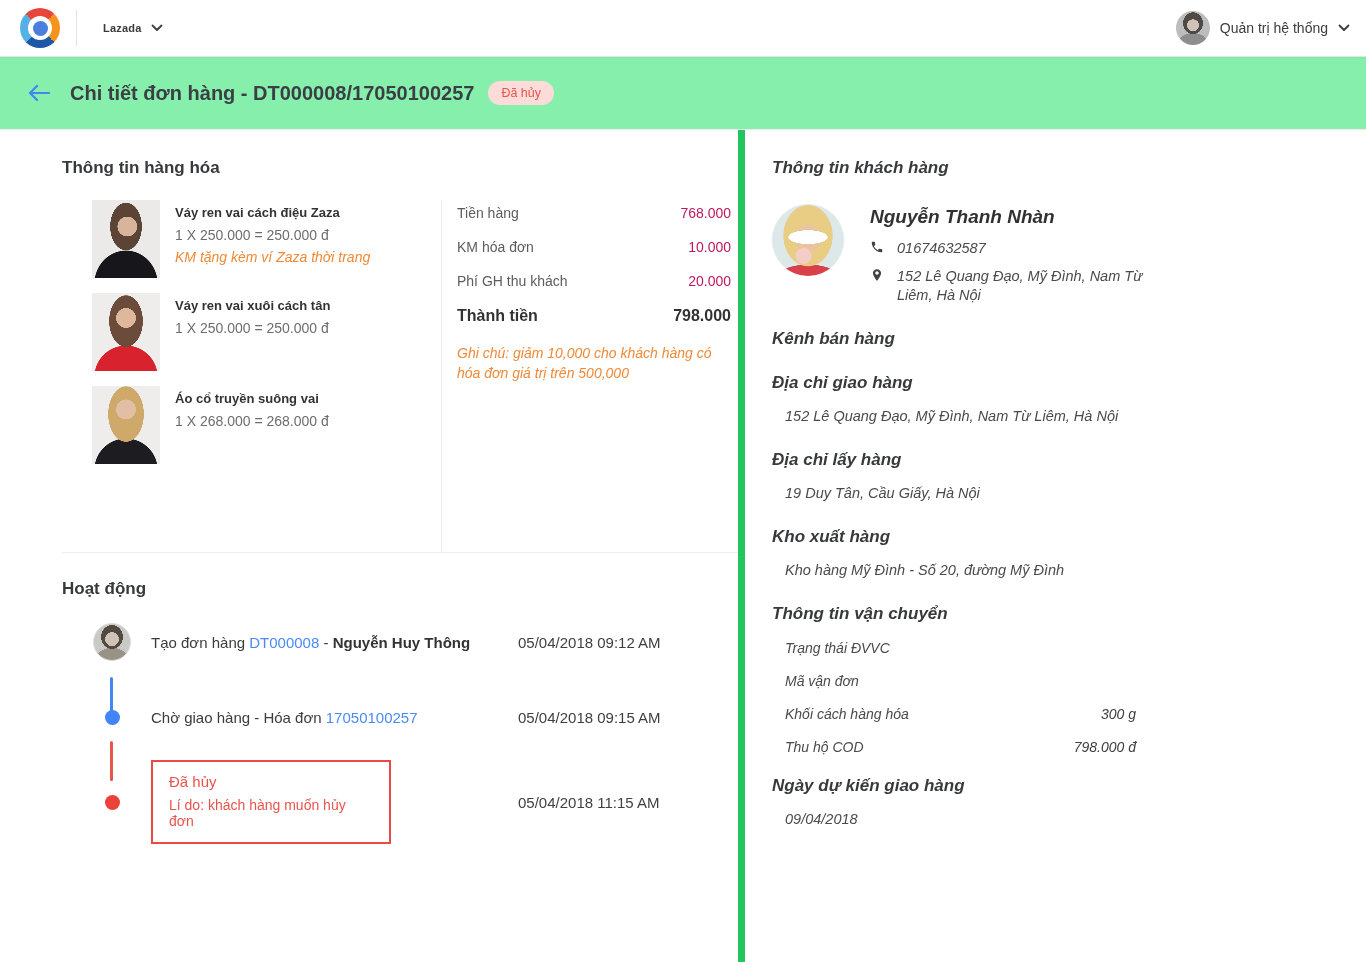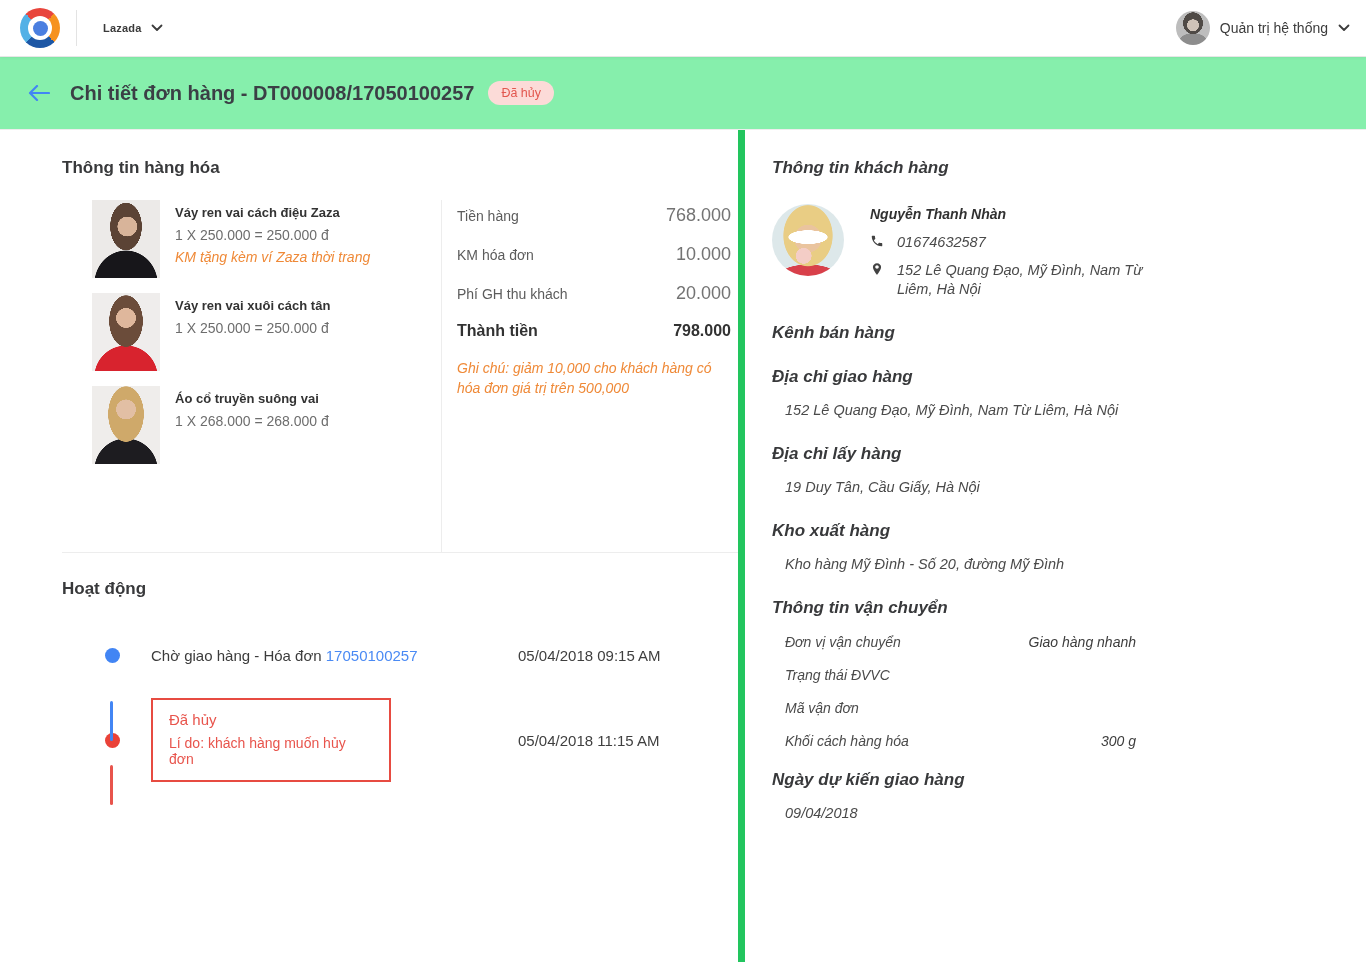--- a/index.html
+++ b/index.html
@@ -63,21 +63,21 @@
       radial-gradient(ellipse 32px 32px at 50% 108%, #1d1c20 98%, transparent 100%),
       #efedeb; }
   .product-name { font-size:13px; font-weight:700; color:#333; padding-top:5px; }
   .product-qty { font-size:14px; color:#6d6d6d; margin-top:7px; }
   .product-promo { font-size:14px; color:#ef8937; font-style:italic; margin-top:6px; }
   .product-promo:empty { display:none; }
 
   .totals { flex:1; border-left:1px solid #ededed; padding:5px 7px 0 15px; }
   .trow { display:flex; justify-content:space-between; align-items:baseline; margin-bottom:18px; }
   .trow .lbl { font-size:14px; color:#5c5c5c; }
-  .trow .val { font-size:18px; color:#737373; }
+  .trow .val { font-size:14px; color:#be185d; }
   .trow.total .lbl, .trow.total .val { font-size:16px; font-weight:700; color:#323232; }
   .totals-note { font-size:14px; color:#ef8937; font-style:italic; line-height:1.45; margin-top:12px; max-width:270px; }
 
   .divider-h { border:0; border-top:1px solid #ededed; margin:0 0 0 0; width:676px; }
 
   
   .timeline { position:relative; margin-top:24px; padding-left:31px; }
   .tl-row { display:flex; align-items:center; }
   .tl-marker { width:38px; flex:none; display:flex; justify-content:center; align-items:center; }
   .tl-avatar { width:38px; height:38px; border-radius:50%; border:1px solid #ddd;
@@ -108,21 +108,21 @@
   .customer-card { display:flex; margin-top:26px; }
   .avatar-lg { width:72px; height:72px; border-radius:50%; flex:none;
     background:
       radial-gradient(ellipse 20px 7px at 50% 46%, #ffffff 96%, transparent 100%),
       radial-gradient(circle 8px at 44% 72%, #f4cdc6 97%, transparent 100%),
       radial-gradient(circle 14px at 50% 48%, #eac49e 97%, transparent 100%),
       radial-gradient(ellipse 25px 31px at 50% 44%, #e9cd84 97%, transparent 100%),
       radial-gradient(ellipse 34px 16px at 50% 106%, #d8404a 97%, transparent 100%),
       #dde8ea; }
   .customer-details { margin-left:26px; padding-top:2px; }
-  .customer-name { font-size:14px; font-weight:700; color:#313131; }
+  .customer-name { font-size:19px; font-weight:700; color:#313131; }
   .contact-row { display:flex; margin-top:11px; font-size:14.5px; color:#4a4a4a; line-height:1.3; }
   .contact-icon { width:16px; flex:none; margin-right:11px; padding-top:1px; }
   .contact-text { max-width:252px; }
 
   .sub-section { margin-top:24px; }
   .sub-title { font-size:17px; font-weight:700; color:#38393b; }
   .sub-value { font-size:14.5px; color:#4a4a4a; margin-top:13px; padding-left:13px; max-width:380px; line-height:1.4; }
 
   .ship-rows { padding-left:13px; width:364px; margin-top:6px; }
   .ship-row { display:flex; justify-content:space-between; margin-top:16px; min-height:17px; }
@@ -228,20 +228,29 @@
     </div>
 
     <hr class="divider-h">
 
     <h2 class="section-title" style="margin-top:26px;">Hoạt động</h2>
 
     <div class="timeline">
       <div class="tl-connector blue"></div>
       <div class="tl-connector red"></div>
 
+      <div class="tl-row row-1">
+        <div class="tl-marker">
+          <div class="tl-avatar"></div>
+        </div>
+        <div class="tl-content">
+          <span>Tạo đơn hàng </span><a class="tl-link">DT000008</a><span> - </span><span class="tl-actor">Nguyễn Huy Thông</span>
+        </div>
+        <div class="tl-time">05/04/2018 09:12 AM</div>
+      </div>
 
       <div class="tl-row row-2">
         <div class="tl-marker">
           <div class="tl-dot blue"></div>
         </div>
         <div class="tl-content">
           <span>Chờ giao hàng - Hóa đơn </span><a class="tl-link">17050100257</a>
         </div>
         <div class="tl-time">05/04/2018 09:15 AM</div>
       </div>
@@ -303,35 +312,35 @@
 
     <div class="sub-section">
       <div class="sub-title">Kho xuất hàng</div>
       <div class="sub-value">Kho hàng Mỹ Đình - Số 20, đường Mỹ Đình</div>
     </div>
 
     <div class="sub-section">
       <div class="sub-title">Thông tin vận chuyển</div>
       <div class="ship-rows">
         <div class="ship-row">
-          <span class="lbl">Đơn vị vận chuyển</span>
-          <span class="val">Giao hàng nhanh</span>
-        </div>
-        <div class="ship-row">
           <span class="lbl">Trạng thái ĐVVC</span>
           <span class="val"></span>
         </div>
         <div class="ship-row">
           <span class="lbl">Mã vận đơn</span>
           <span class="val"></span>
         </div>
         <div class="ship-row">
           <span class="lbl">Khối cách hàng hóa</span>
           <span class="val">300 g</span>
         </div>
+        <div class="ship-row">
+          <span class="lbl">Thu hộ COD</span>
+          <span class="val">798.000 đ</span>
+        </div>
       </div>
     </div>
 
     <div class="sub-section" style="margin-top:20px;">
       <div class="sub-title">Ngày dự kiến giao hàng</div>
       <div class="sub-value">09/04/2018</div>
     </div>
   </aside>
 </div>
 

